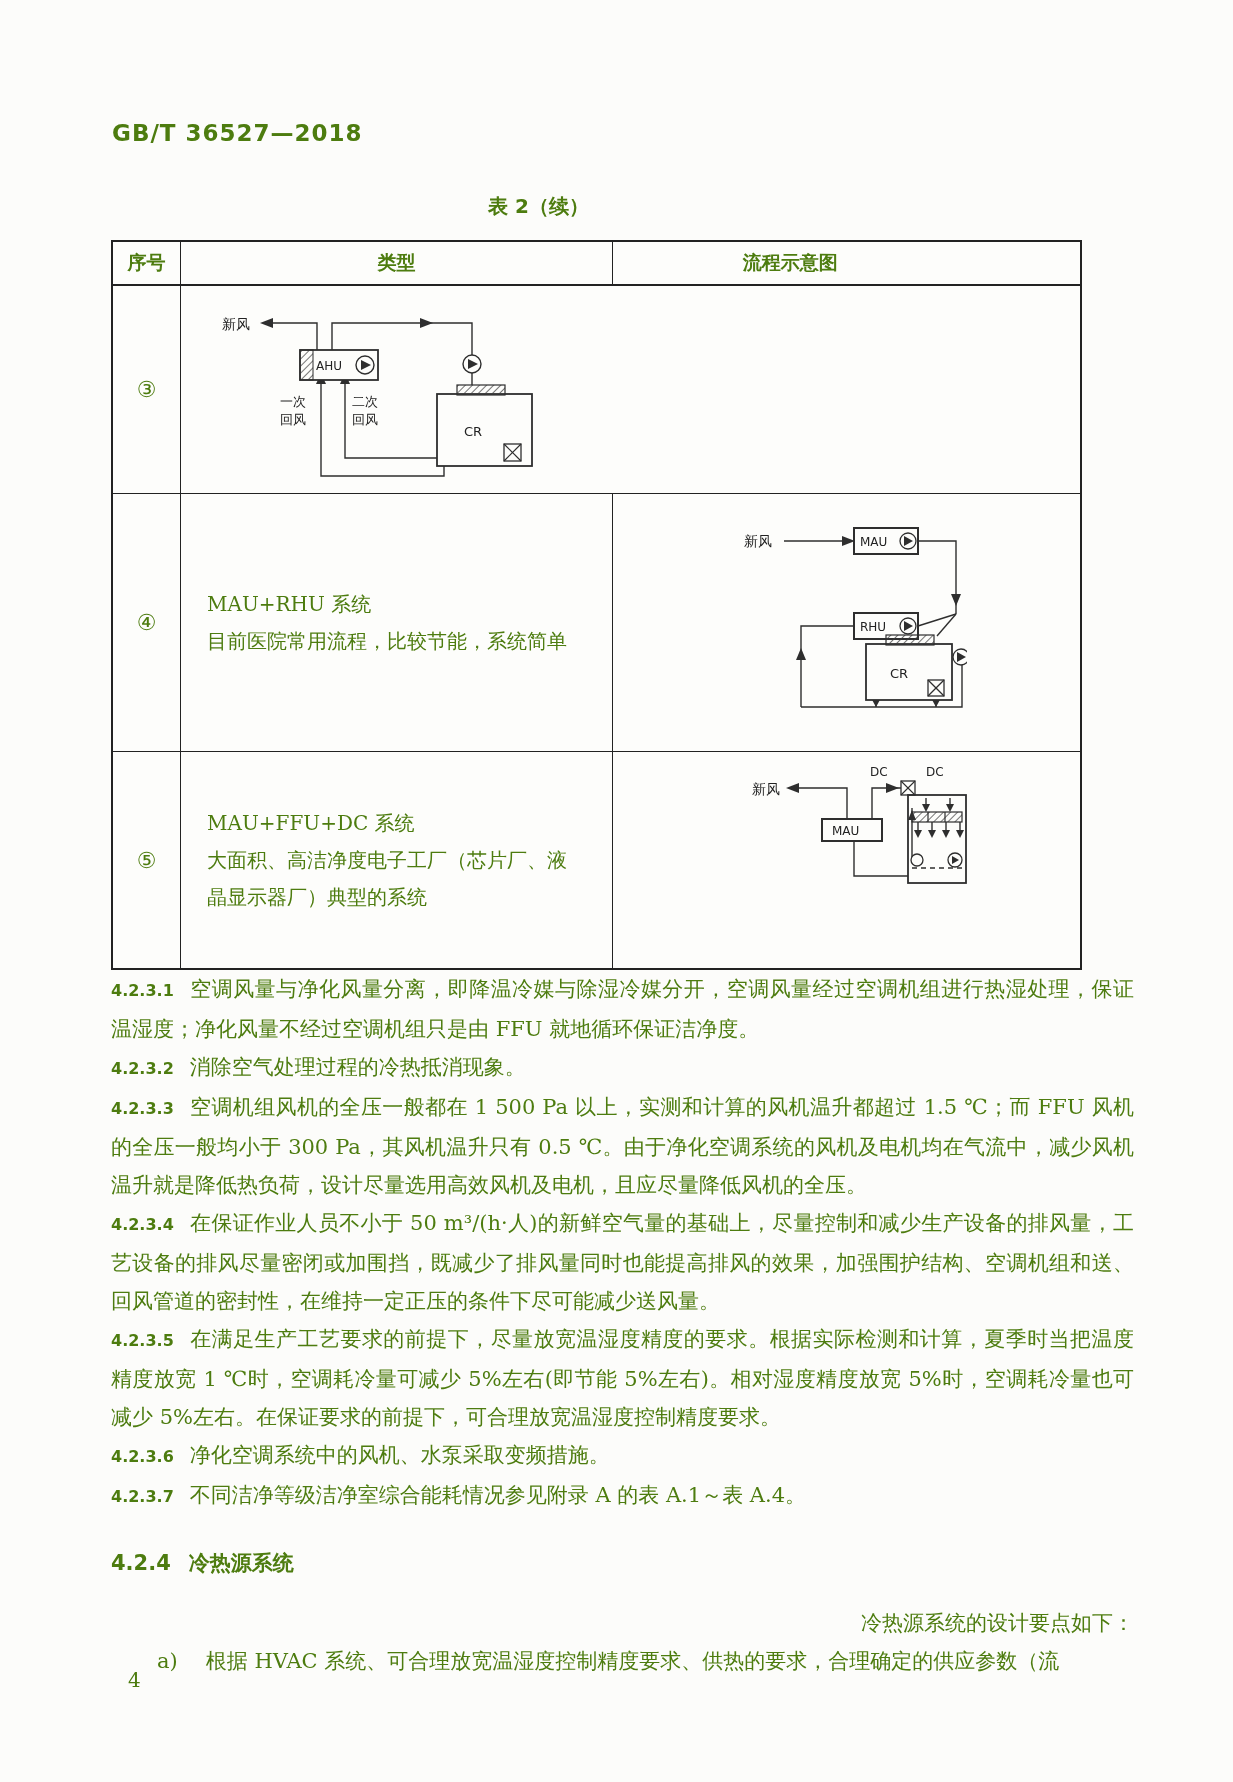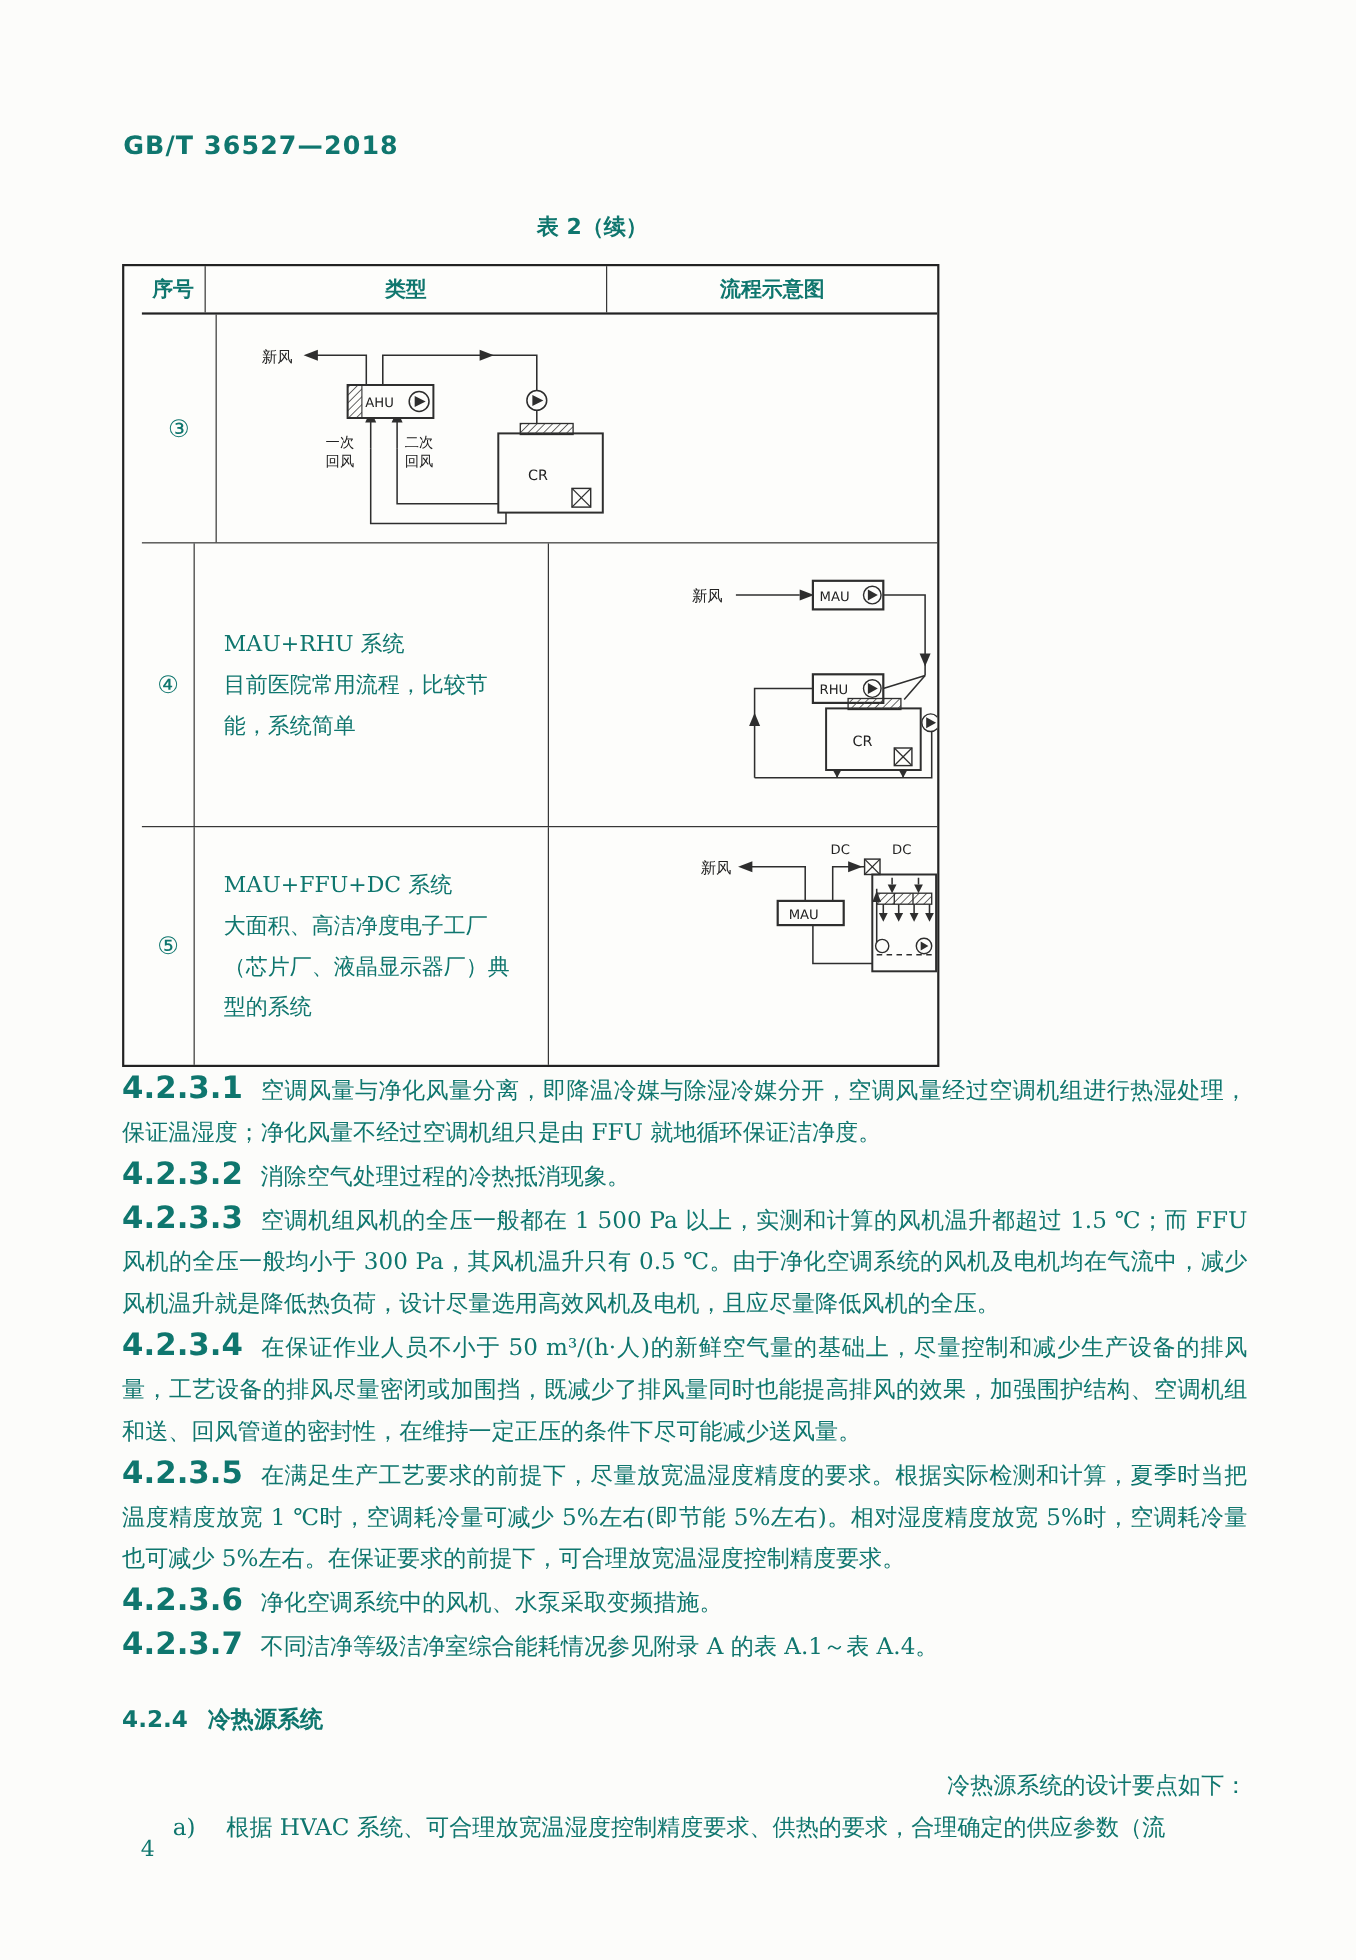--- a/index.html
+++ b/index.html
@@ -1,32 +1,32 @@
 <!DOCTYPE html>
 <html><head>
 <meta charset="utf-8">
 <style>
   html,body { margin:0; padding:0; background:#e8e8e6; }
   .page {
     position:relative; width:1233px; height:1782px; margin:0 auto;
-    background:#fcfcfa; color:#0f766e; overflow:hidden;
+    background:#fcfcfa; color:#4d7c0f; overflow:hidden;
     font-family:"DejaVu Serif", serif;
   }
   .doc-number {
     position:absolute; left:112px; top:120px;
     font-family:"DejaVu Sans", sans-serif; font-weight:bold;
     font-size:23px; letter-spacing:1px;
   }
   .table-title {
     position:absolute; left:111px; top:193px; width:855px; text-align:center;
     font-family:"DejaVu Sans", sans-serif; font-weight:bold; font-size:20px;
   }
   .std-table {
-    position:absolute; left:111px; top:240px; width:743px;
-    border:2.5px solid #222; box-sizing:border-box; background:#fdfdfb;padding-left:16px;
+    position:absolute; left:111px; top:240px; width:971px;
+    border:2.5px solid #222; box-sizing:border-box; background:#fdfdfb;
   }
   .thead { display:flex; height:42px; border-bottom:2px solid #222; }
   .th {
     display:flex; align-items:center; justify-content:center;
     font-family:"DejaVu Sans", sans-serif; font-weight:bold; font-size:19px;
     box-sizing:border-box;
   }
   .trow { display:flex; border-bottom:1.5px solid #222; }
   .trow:last-child { border-bottom:none; }
   .c1 { width:68px; border-right:1.5px solid #222; }
@@ -48,21 +48,21 @@
     font-size:21px; line-height:38px; text-align:justify;
   }
   .sec-h {
     font-family:"DejaVu Sans", sans-serif; font-weight:bold; font-size:21px;
     margin:0 0 16px 0; text-align:left;
   }
   .sec-h .hnum { margin-right:18px; }
   .sec-h2 { margin-top:28px; margin-bottom:22px; }
   p.clause { margin:0; }
   .cnum {
-    font-family:"DejaVu Sans", sans-serif; font-weight:bold; font-size:28px;
+    font-family:"DejaVu Sans", sans-serif; font-weight:bold; font-size:16px;
     margin-right:16px; white-space:nowrap;
   }
   .intro { margin:0; text-indent:42px; text-align:right; }
   .item { margin:0; padding-left:46px; text-align:left; }
   .ilabel { margin-right:28px; }
   .page-num {
     position:absolute; left:128px; top:1668px; font-size:20px;
   }
 </style>
 </head>

